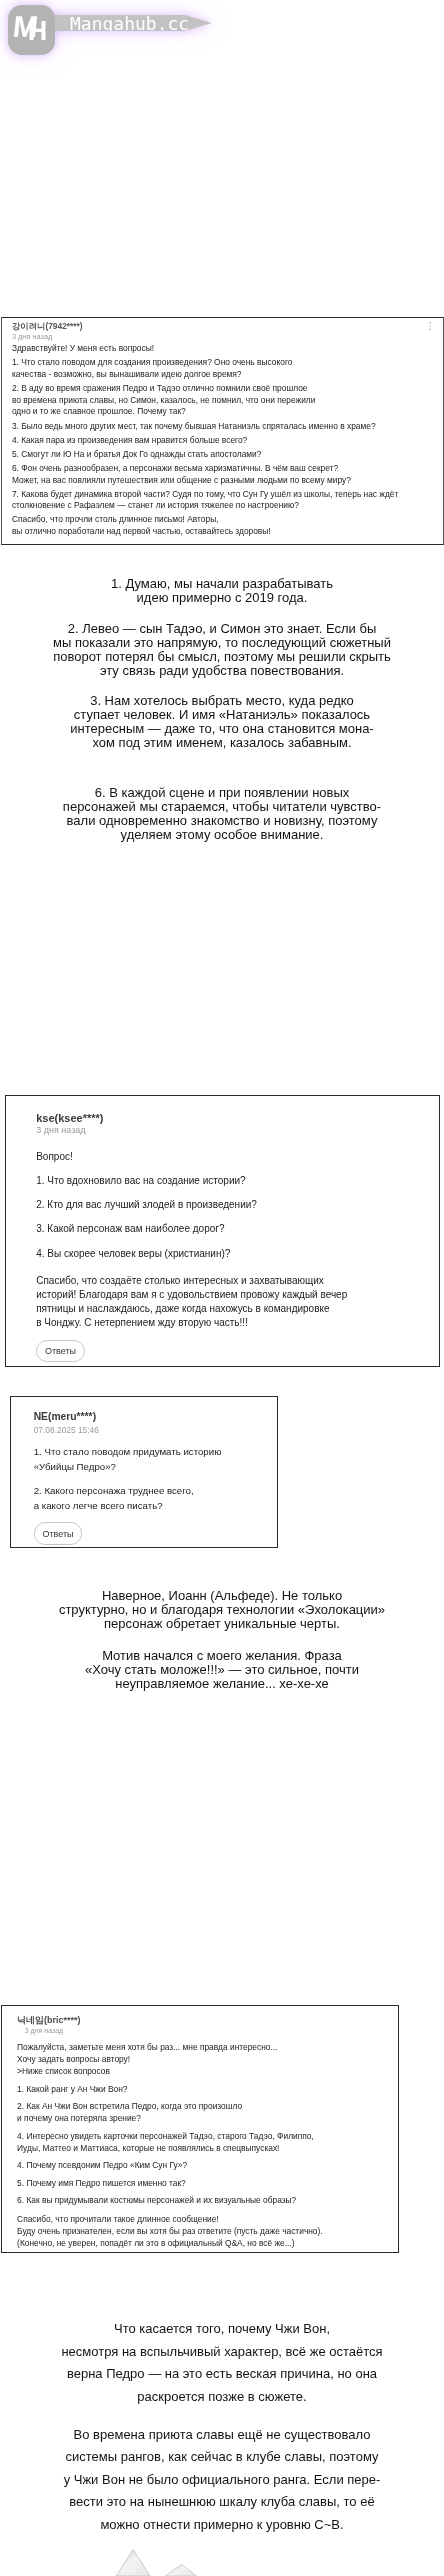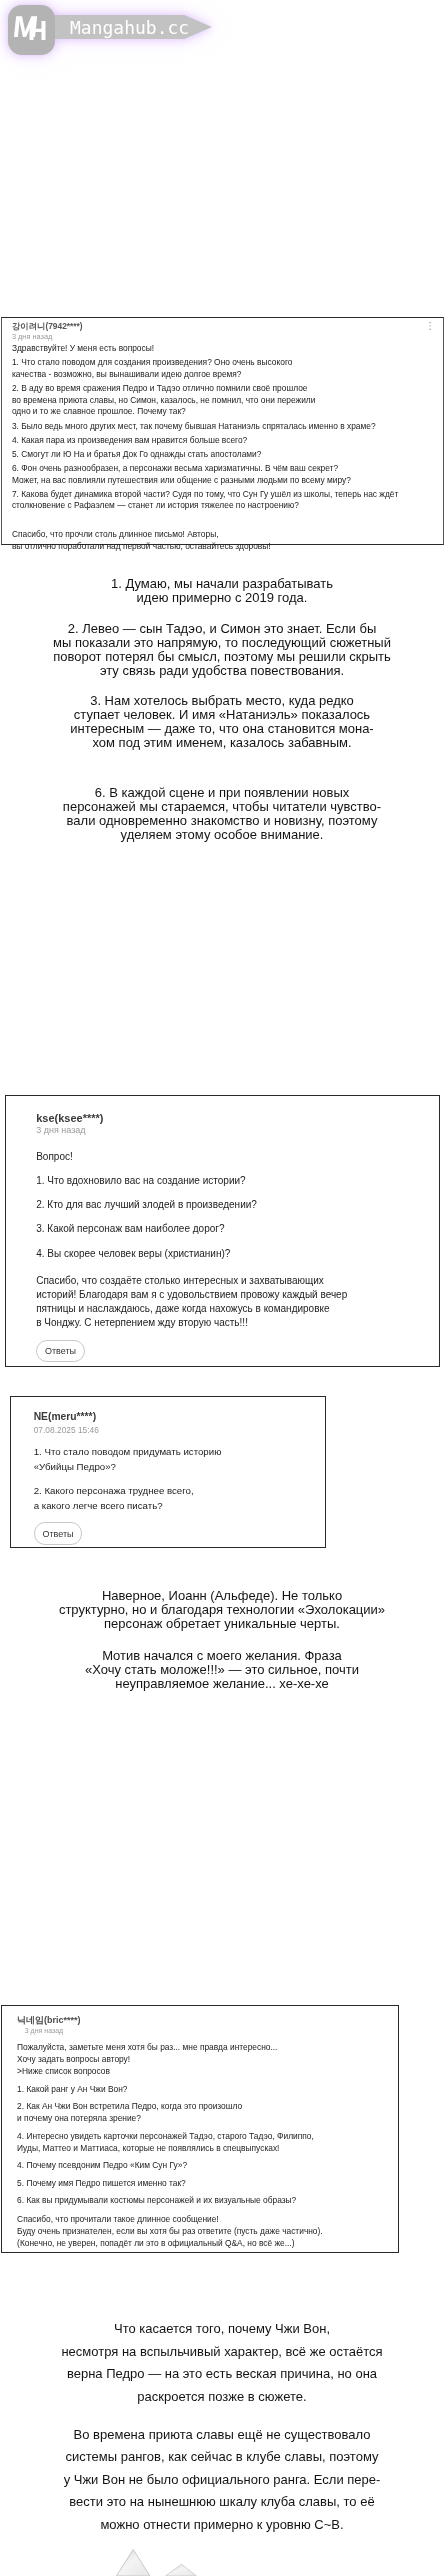--- a/index.html
+++ b/index.html
@@ -4,52 +4,52 @@
 <style>
   html,body{margin:0;padding:0}
   body{
     width:444px;height:2576px;position:relative;overflow:hidden;
     background:#ffffff;color:#222;
     font-family:"Liberation Sans",sans-serif;
   }
   
   .logo{position:absolute;left:0;top:0;width:232px;height:61px;
         filter:drop-shadow(0 0 4.5px rgba(216,186,250,.85)) drop-shadow(0 0 9px rgba(236,210,255,.55));}
-  .ribbon{position:absolute;left:27px;top:15px;width:185px;height:24px;background:#c2c2c2;
+  .ribbon{position:absolute;left:27px;top:15px;width:185px;height:16px;background:#c2c2c2;
           clip-path:polygon(0 0,85% 0,100% 50%,85% 100%,0 100%);
           display:flex;align-items:center;box-sizing:border-box;padding-left:43px;}
   .site-name{font-family:"DejaVu Sans Mono",monospace;font-size:18px;color:#fff;letter-spacing:0;}
   .badge{position:absolute;left:7.7px;top:4.5px;width:47px;height:50px;background:#b3b3b3;border-radius:14px;}
   .badge .m{position:absolute;left:5.2px;top:7.7px;font-size:30px;font-weight:700;color:#fff;transform:skewX(-6deg);line-height:1;}
   .badge .h{position:absolute;left:20px;top:13px;font-size:27px;font-weight:700;color:#fff;line-height:1;}
   
   .card{position:absolute;background:#fff;box-sizing:border-box;border:1.3px solid #2a2a2a;}
   .user{font-weight:700;color:#555;}
   .meta{color:#9a9a9a;}
   .card p{white-space:pre-line;color:#222;}
   .kebab{position:absolute;right:7.7px;top:3.2px;color:#888;font-size:9.7px;line-height:1;cursor:pointer;}
   .reply-btn{display:inline-block;padding:5.2px 7.7px;border:0.6px solid #c9c9c9;border-radius:11px;
              background:#fff;color:#333;font-size:9px;cursor:pointer;font-family:"Liberation Sans",sans-serif;}
   
   .c1{left:0.6px;top:317px;width:443px;height:228px;border-width:1.9px 0.6px;border-color:#2a2a2a #555;
       padding:3.9px 10.3px;}
   .c1 .user{font-size:8.4px;line-height:9.7px;}
   .c1 .meta{font-size:7.4px;line-height:9px;}
   .c1 p{font-size:8.4px;line-height:11.6px;margin:2.6px 0 0;}
-  .c1 p.last{margin-top:17px;}
+  .c1 p.last{margin-top:2px;}
   
   .c2{left:5.2px;top:1095px;width:435px;height:272px;padding:15.5px 19.3px 7.7px 30px;}
   .c2 .user{font-size:11px;line-height:13px;color:#3a3a3a;}
   .c2 .meta{font-size:9px;line-height:11px;}
   .c2 p{font-size:10px;line-height:14px;margin:10.3px 0 0;}
   .c2 p.first{margin-top:14px;}
   .c2 p.thanks{margin-top:13px;}
   .c2 .reply-btn{margin-top:10.3px;}
   
-  .c3{left:9.7px;top:1396px;width:316px;height:152px;padding:14px 13px 7.7px 23px;}
+  .c3{left:9.7px;top:1396px;width:268px;height:152px;padding:14px 13px 7.7px 23px;}
   .c3 .user{font-size:10.3px;line-height:12.2px;color:#3a3a3a;}
   .c3 .meta{font-size:8.4px;line-height:10.3px;margin-top:1.9px;}
   .c3 p{font-size:9.7px;line-height:15px;margin:9px 0 0;}
   .c3 .reply-btn{margin-top:9px;}
   
   .c4{left:0.6px;top:2005px;width:398px;height:248px;border-width:1.9px 1.3px 1.9px 0.6px;padding:9px 9px 5.2px 15.5px;}
   .c4 .user{font-size:9px;line-height:11px;color:#4a4a4a;}
   .c4 .meta{font-size:7px;line-height:8.4px;margin:1.3px 0 0 7.7px;}
   .c4 p{font-size:8.4px;line-height:12.2px;margin:5.2px 0 0;}
   .c4 p.last{margin-top:6.4px;}

